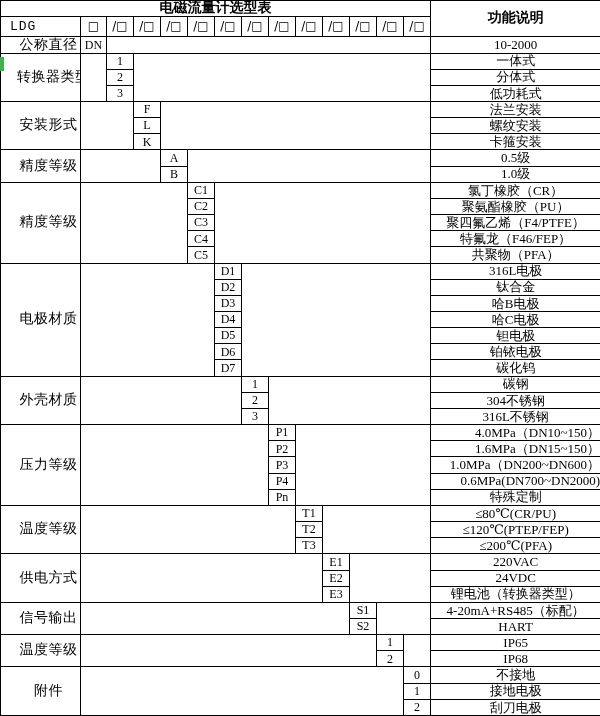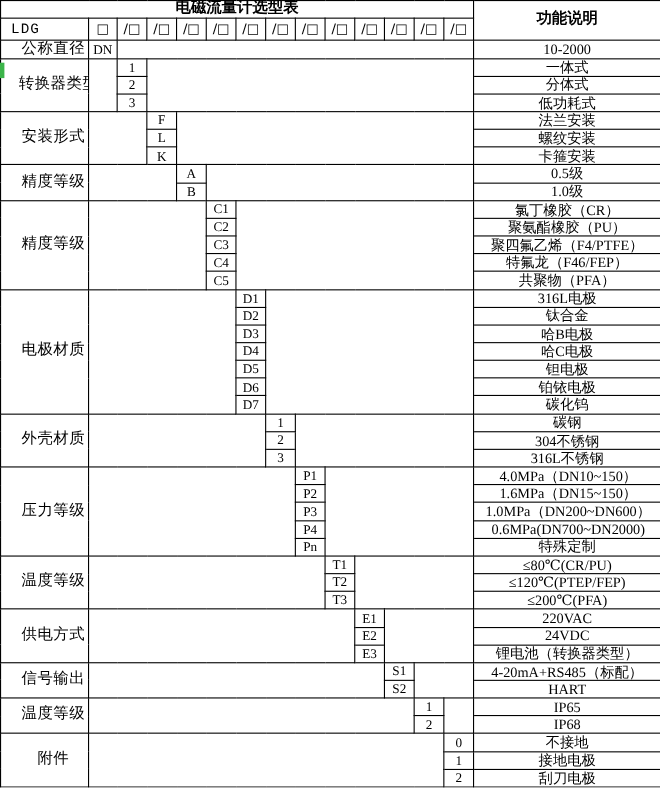--- a/index.html
+++ b/index.html
@@ -14,21 +14,21 @@
   .title{font-weight:bold;font-size:14px;text-align:center;}
   .rh{font-weight:bold;font-size:14px;text-align:center;margin-top:48px;}
   .ldg{font-size:13px;padding-left:9px;letter-spacing:1px;
        font-family:Liberation Mono, monospace;}
   .code{text-align:center;font-size:12px;
         font-family:Liberation Serif, serif;}
   .box{font-size:12px;text-align:center;
        font-family:"DejaVu Sans","Liberation Sans",sans-serif;}
   .group-label{font-size:14px;text-align:center;letter-spacing:0.5px;padding-left:16px;}
   .desc{font-size:13px;text-align:center;}
-  .desc.left{text-align:center;padding-left:2px;}
+  .desc.left{text-align:right;padding-left:2px;}
   .blank{background:#fff;}
   #artifact{position:absolute;left:0;top:57px;width:4px;height:14px;
             background:#3cb44a;}
 </style>
 </head>
 <body>
 
 <div id="artifact"></div>
 
 <table>

